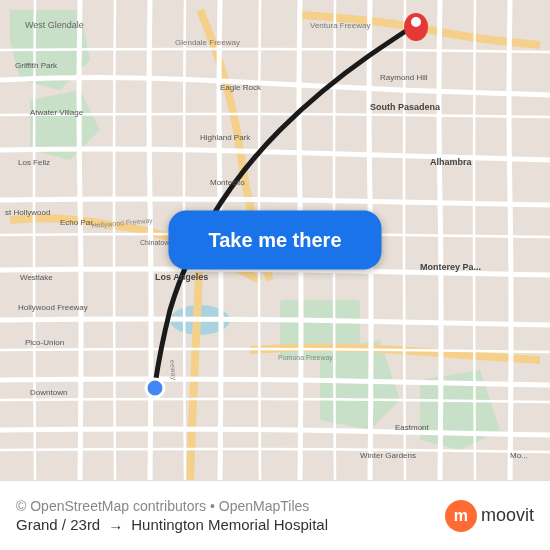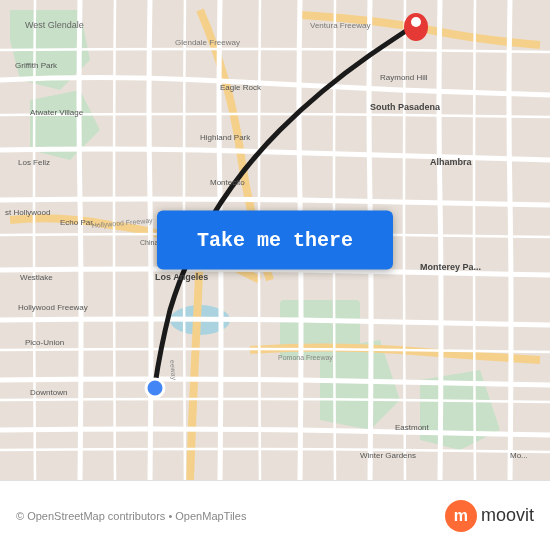--- a/index.html
+++ b/index.html
@@ -19,50 +19,49 @@
     }
 
     #take-me-there-btn {
       position: absolute;
       top: 50%;
       left: 50%;
       transform: translate(-50%, -50%);
       background-color: #1a73e8;
       color: white;
       border: none;
-      border-radius: 6px;
+      border-radius: 18px;
       padding: 18px 40px;
       font-size: 20px;
       font-weight: bold;
       cursor: pointer;
       white-space: nowrap;
       box-shadow: 0 2px 8px rgba(0,0,0,0.3);
       z-index: 10;
-      font-family: Liberation Mono, monospace;
     }
 
     #footer {
       width: 550px;
       height: 70px;
       background: #fff;
       display: flex;
       align-items: center;
       justify-content: space-between;
       padding: 0 16px;
       border-top: 1px solid #e0e0e0;
     }
 
     #footer-left {
       display: flex;
       flex-direction: column;
       gap: 2px;
     }
 
     #footer-attribution {
-      font-size: 11px;
+      font-size: 14px;
       color: #888;
     }
 
     #footer-route {
       display: flex;
       align-items: center;
       gap: 8px;
       font-size: 15px;
       color: #333;
     }
@@ -195,18 +194,23 @@
     <circle cx="416" cy="22" r="5" fill="white"></circle>
   </svg>
 
   
   <button id="take-me-there-btn">Take me there</button>
 </div>
 
 <div id="footer">
   <div id="footer-left">
     <span id="footer-attribution">© OpenStreetMap contributors • OpenMapTiles</span>
+    <div id="footer-route">
+      <span>Grand / 23rd</span>
+      <span>→</span>
+      <span>Huntington Memorial Hospital</span>
+    </div>
   </div>
   <div id="moovit-logo">
     <div id="moovit-icon">m</div>
     <span id="moovit-text">moovit</span>
   </div>
 </div>
 
 </body></html>

